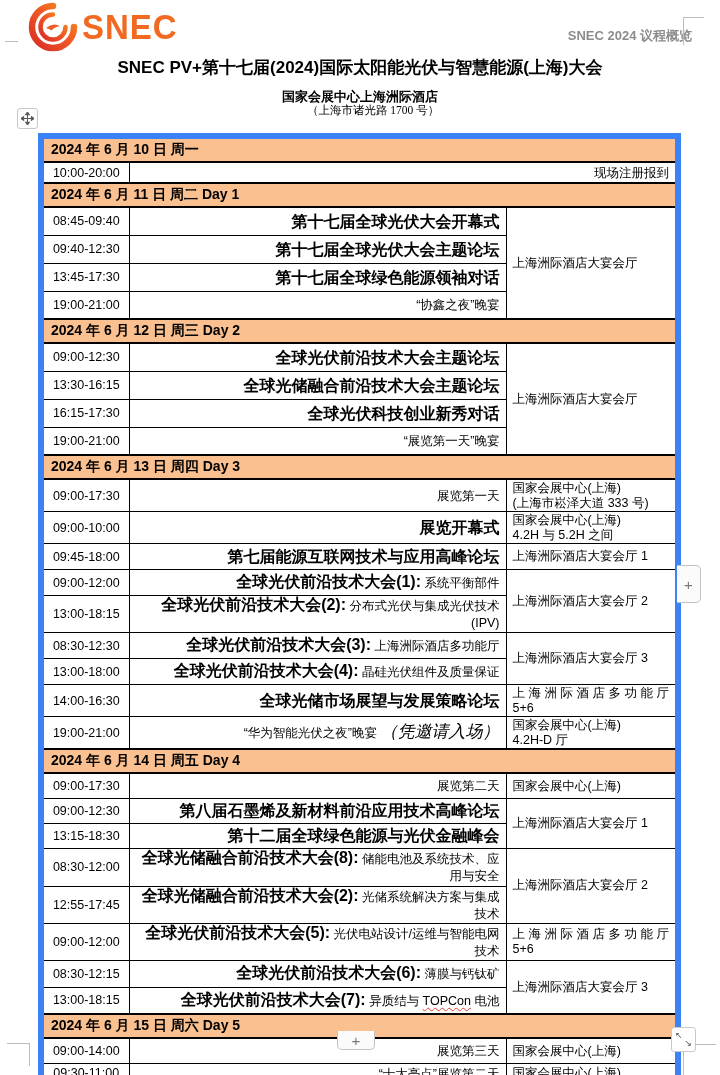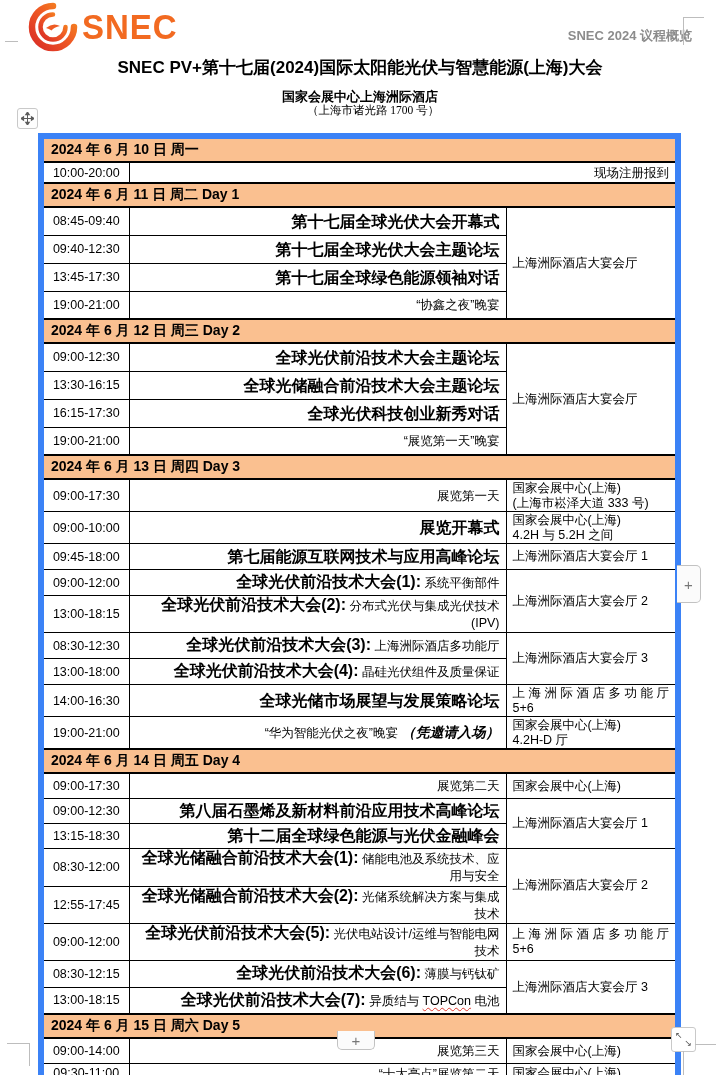--- a/index.html
+++ b/index.html
@@ -22,21 +22,21 @@
   table.schedule td{border:1px solid #000;vertical-align:middle;padding:1px 6px;overflow:hidden;}
   tr.day-header td{
     background:var(--band,#FAC090);font-weight:bold;font-size:14px;
     border-top:2px solid #000;border-bottom:2px solid #000;padding:2px 7px;
   }
   td.time{ text-align:center;font-size:12.5px;padding:1px 2px;}
   td.event{ text-align:right;line-height:15px;}
   td.venue{ font-size:12.5px;line-height:14.5px;padding:1px 5px;}
   .seg-b{font-weight:bold;font-size:16px;}
   .seg-r{font-size:12.5px;}
-  .seg-bi{font-weight:bold;font-style:italic;font-size:14px;}
+  .seg-bi{font-weight:normal;font-style:italic;font-size:17px;}
   .seg-sp{font-size:12.5px;text-decoration:underline;text-decoration-style:wavy;
           text-decoration-color:var(--spell,#E03C31);text-decoration-thickness:1px;text-underline-offset:2px;}
   .venue-just{text-align:justify;text-align-last:justify;}
   
   .move-handle{
     position:absolute;left:17px;top:108px;width:19px;height:19px;background:#fdfdfd;
     border:1px solid #c9c9c9;border-radius:3px;display:flex;align-items:center;justify-content:center;
   }
   .add-btn{
     position:absolute;background:#fbfbfb;border:1px solid #c2c2c2;color:#777;
@@ -231,21 +231,21 @@
         <td class="venue" rowspan="2">
           <div>上海洲际酒店大宴会厅 1</div>
         </td>
       </tr>
       <tr style="height: 25px;">
         <td class="time">13:15-18:30</td>
         <td class="event"><span class="seg-b">第十二届全球绿色能源与光伏金融峰会</span></td>
       </tr>
       <tr style="height: 38px;">
         <td class="time">08:30-12:00</td>
-        <td class="event"><span class="seg-b">全球光储融合前沿技术大会(1):</span><span class="seg-r"> 储能电池及系统技术、应用与安全</span></td>
+        <td class="event"><span class="seg-b">全球光储融合前沿技术大会(8):</span><span class="seg-r"> 储能电池及系统技术、应用与安全</span></td>
         <td class="venue" rowspan="2">
           <div>上海洲际酒店大宴会厅 2</div>
         </td>
       </tr>
       <tr style="height: 26px;">
         <td class="time">12:55-17:45</td>
         <td class="event"><span class="seg-b">全球光储融合前沿技术大会(2):</span><span class="seg-r"> 光储系统解决方案与集成技术</span></td>
       </tr>
       <tr style="height: 29px;">
         <td class="time">09:00-12:00</td>

